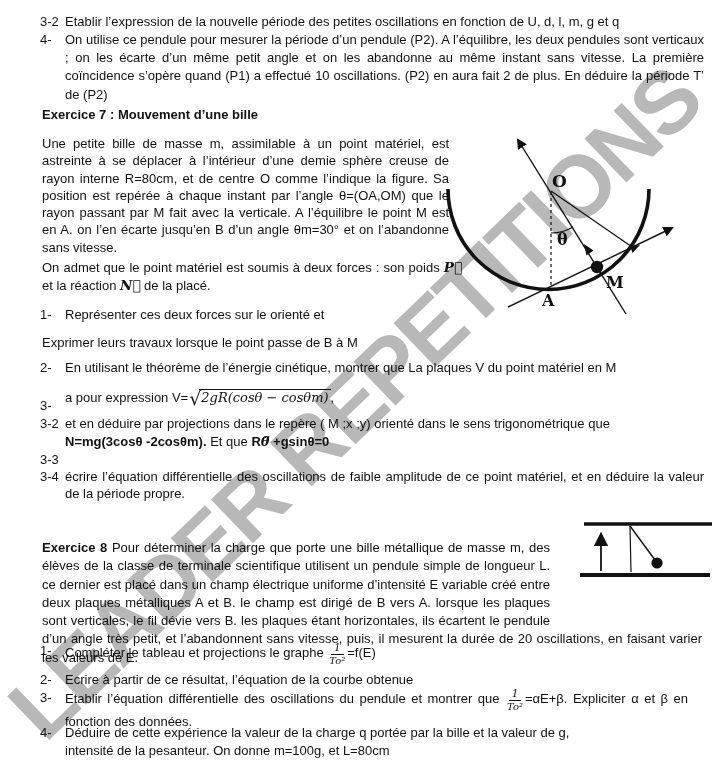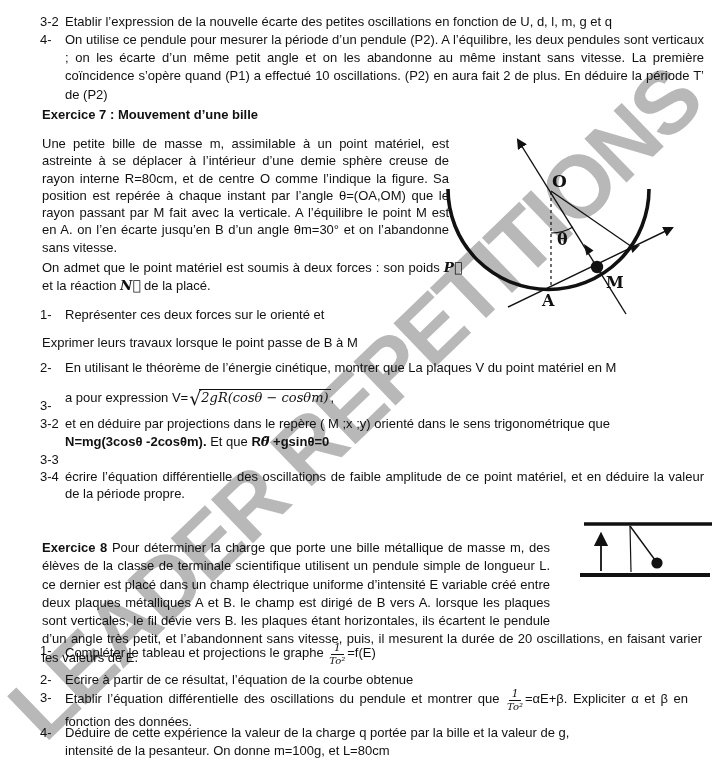--- a/index.html
+++ b/index.html
@@ -35,21 +35,21 @@
 </style>
 </head>
 <body style="color: rgb(17, 17, 17); background: rgb(255, 255, 255);">
 
 <div class="wm" style="color: rgb(178, 178, 178);">LEADER REPETITIONS</div>
 
 <div class="content">
 
   <div class="qitem" style="top:13px">
     <span class="qnum">3-2</span>
-    <span>Etablir l’expression de la nouvelle écarte des petites oscillations en fonction de U, d, l, m, g et q</span>
+    <span>Etablir l’expression de la nouvelle période des petites oscillations en fonction de U, d, l, m, g et q</span>
   </div>
   <div class="qitem" style="top:31px;line-height:18.2px">
     <span class="qnum">4-</span>
     <span>On utilise ce pendule pour mesurer la période d’un pendule (P2). A l’équilibre, les deux pendules sont verticaux ; on les écarte d’un même petit angle et on les abandonne au même instant sans vitesse. La première coïncidence s’opère quand (P1) a effectué 10 oscillations. (P2) en aura fait 2 de plus. En déduire la période T’ de (P2)</span>
   </div>
 
   <div class="abs head" style="left:42px;top:106px">Exercice 7 : Mouvement d’une bille</div>
 
   <div class="para" style="left:42px;top:135px;width:407px;line-height:17.25px">Une petite bille de masse m, assimilable à un point matériel, est astreinte à se déplacer à l’intérieur d’une demie sphère creuse de rayon interne R=80cm, et de centre O comme l’indique la figure. Sa position est repérée à chaque instant par l’angle θ=(OA,OM) que le rayon passant par M fait avec la verticale. A l’équilibre le point M est en A. on l’en écarte jusqu’en B d’un angle θm=30° et on l’abandonne sans vitesse.</div>
 

